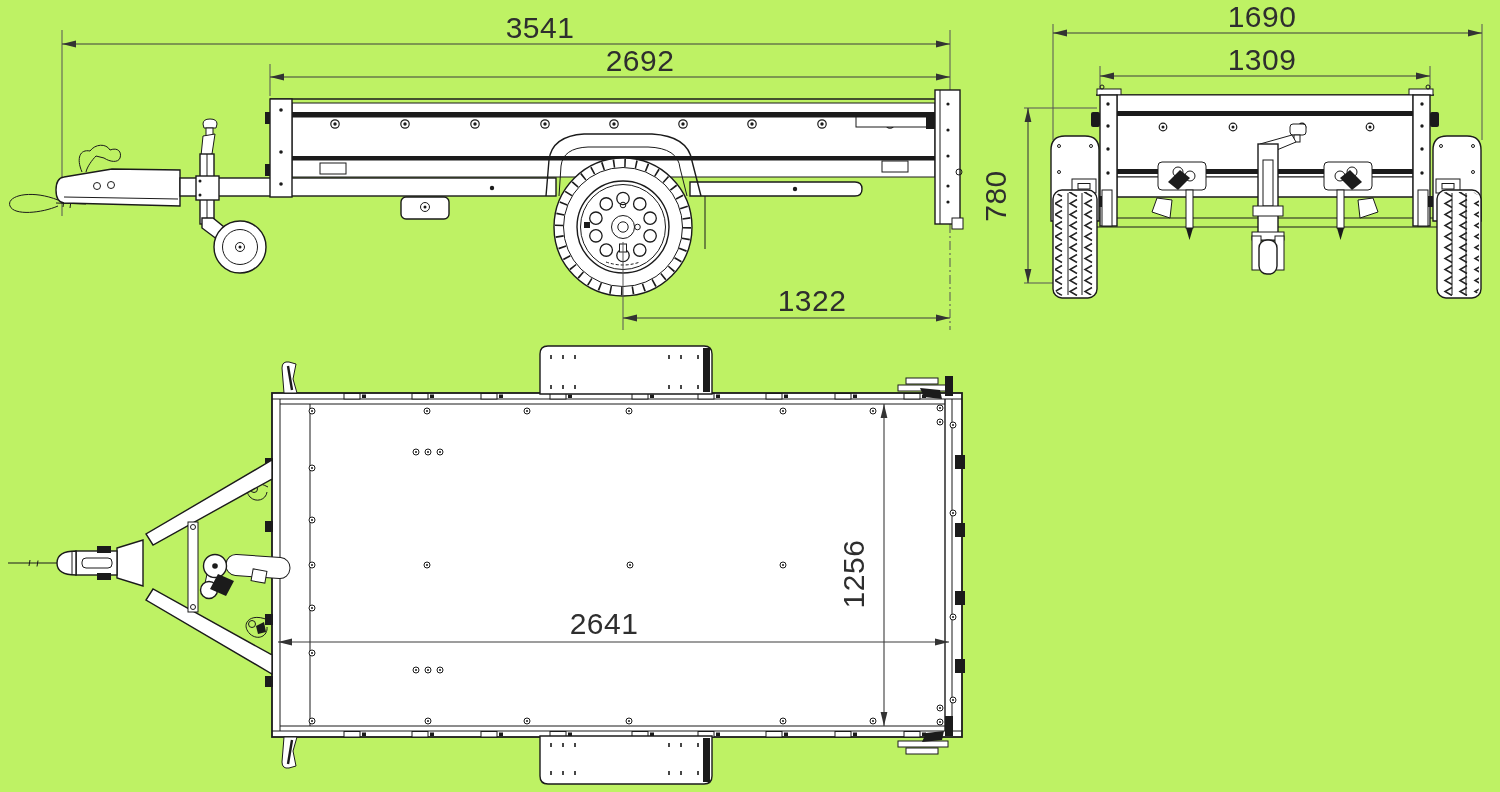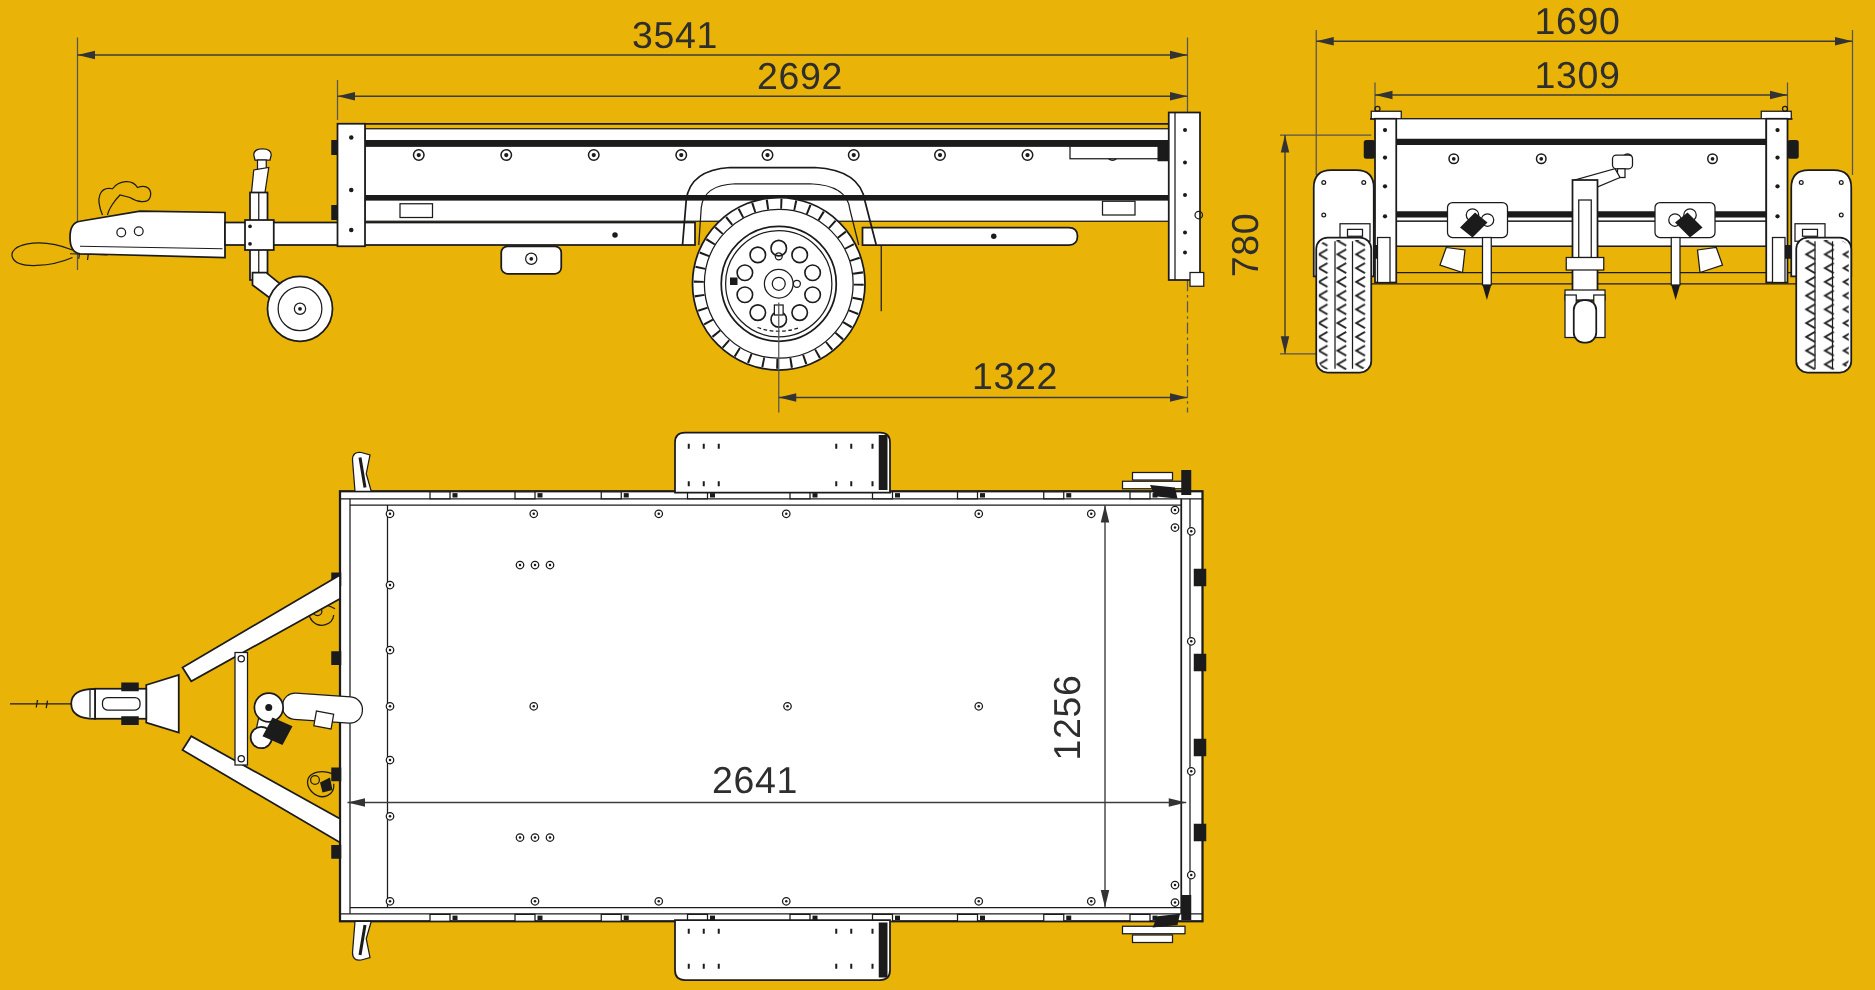--- a/index.html
+++ b/index.html
@@ -1,16 +1,16 @@
 <!DOCTYPE html>
 <html><head>
 <meta charset="utf-8">
 <style>
   html,body{margin:0;padding:0;background:#fff;}
-  #stage{position:relative;width:1500px;height:792px;background:#eab308;overflow:hidden;
+  #stage{position:relative;width:1500px;height:792px;background:#bef264;overflow:hidden;
          font-family:"Liberation Sans", sans-serif;}
   svg{display:block;}
   .dimtxt{font-family:"Liberation Sans", sans-serif;font-size:30px;fill:#2e2e2e;
           letter-spacing:.5px;text-anchor:middle;}
   .thin{stroke:#1b1b1b;stroke-width:1;fill:none;}
   .med{stroke:#1b1b1b;stroke-width:1.4;fill:none;}
   .part{stroke:#1b1b1b;stroke-width:1.4;fill:#ffffff;}
   .partthin{stroke:#1b1b1b;stroke-width:1;fill:#ffffff;}
   .black{fill:#1b1b1b;stroke:none;}
   .dline{stroke:#3c3c3c;stroke-width:1.1;fill:none;}

